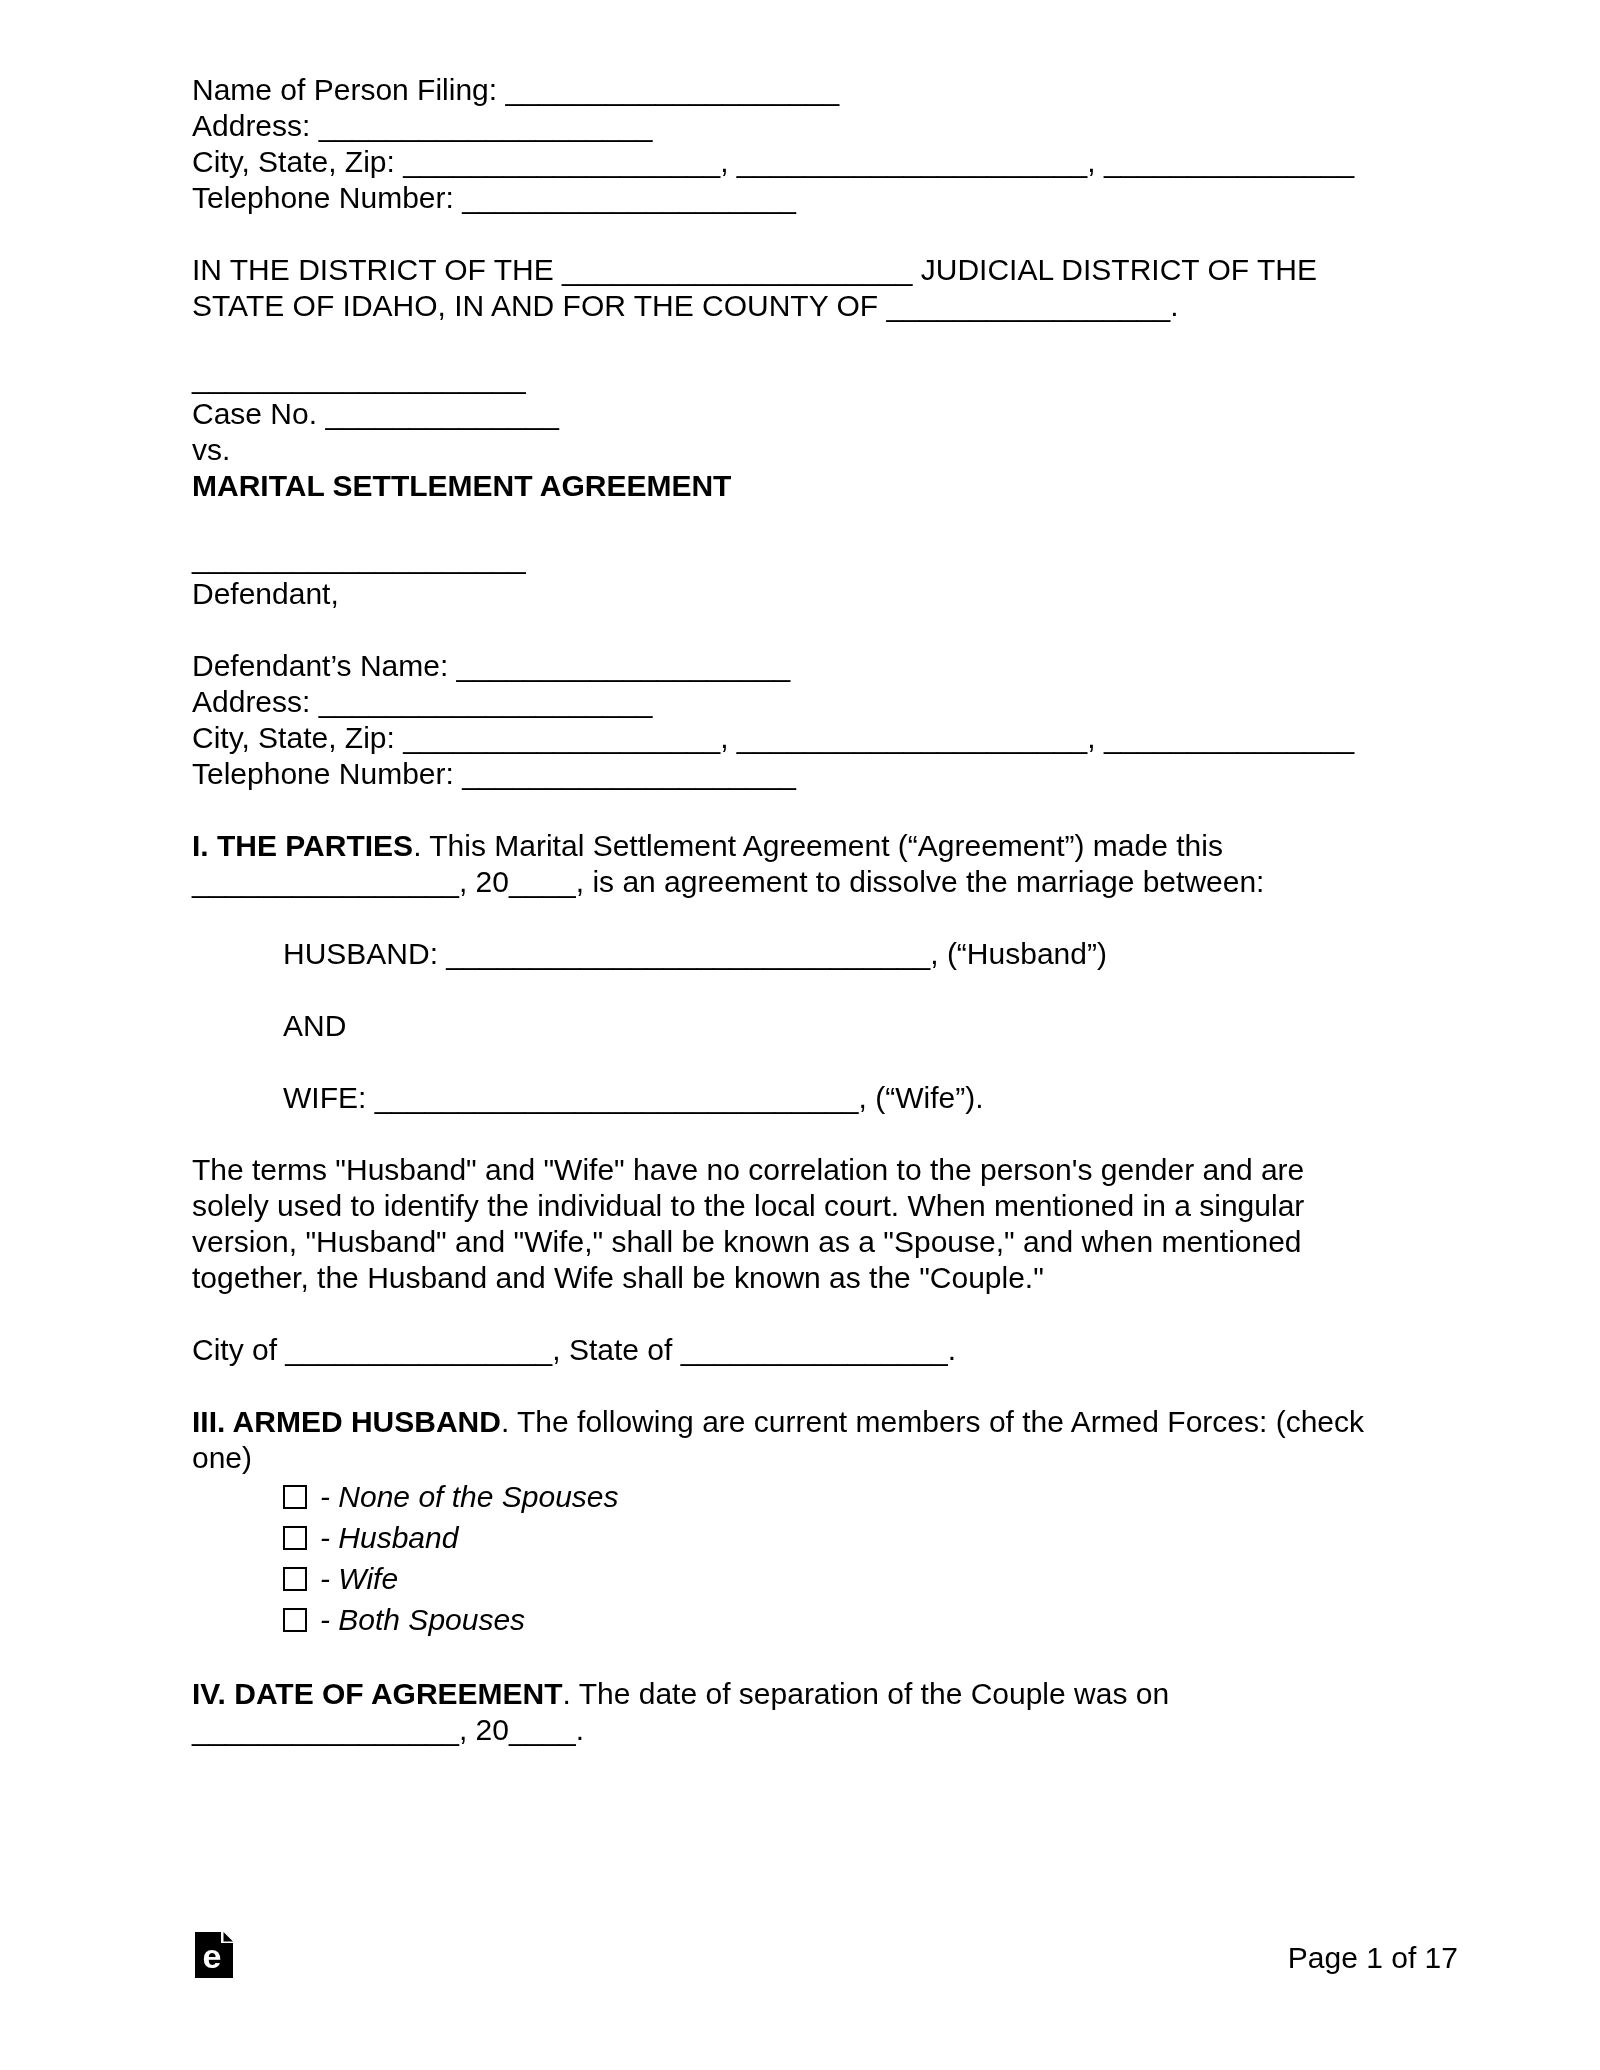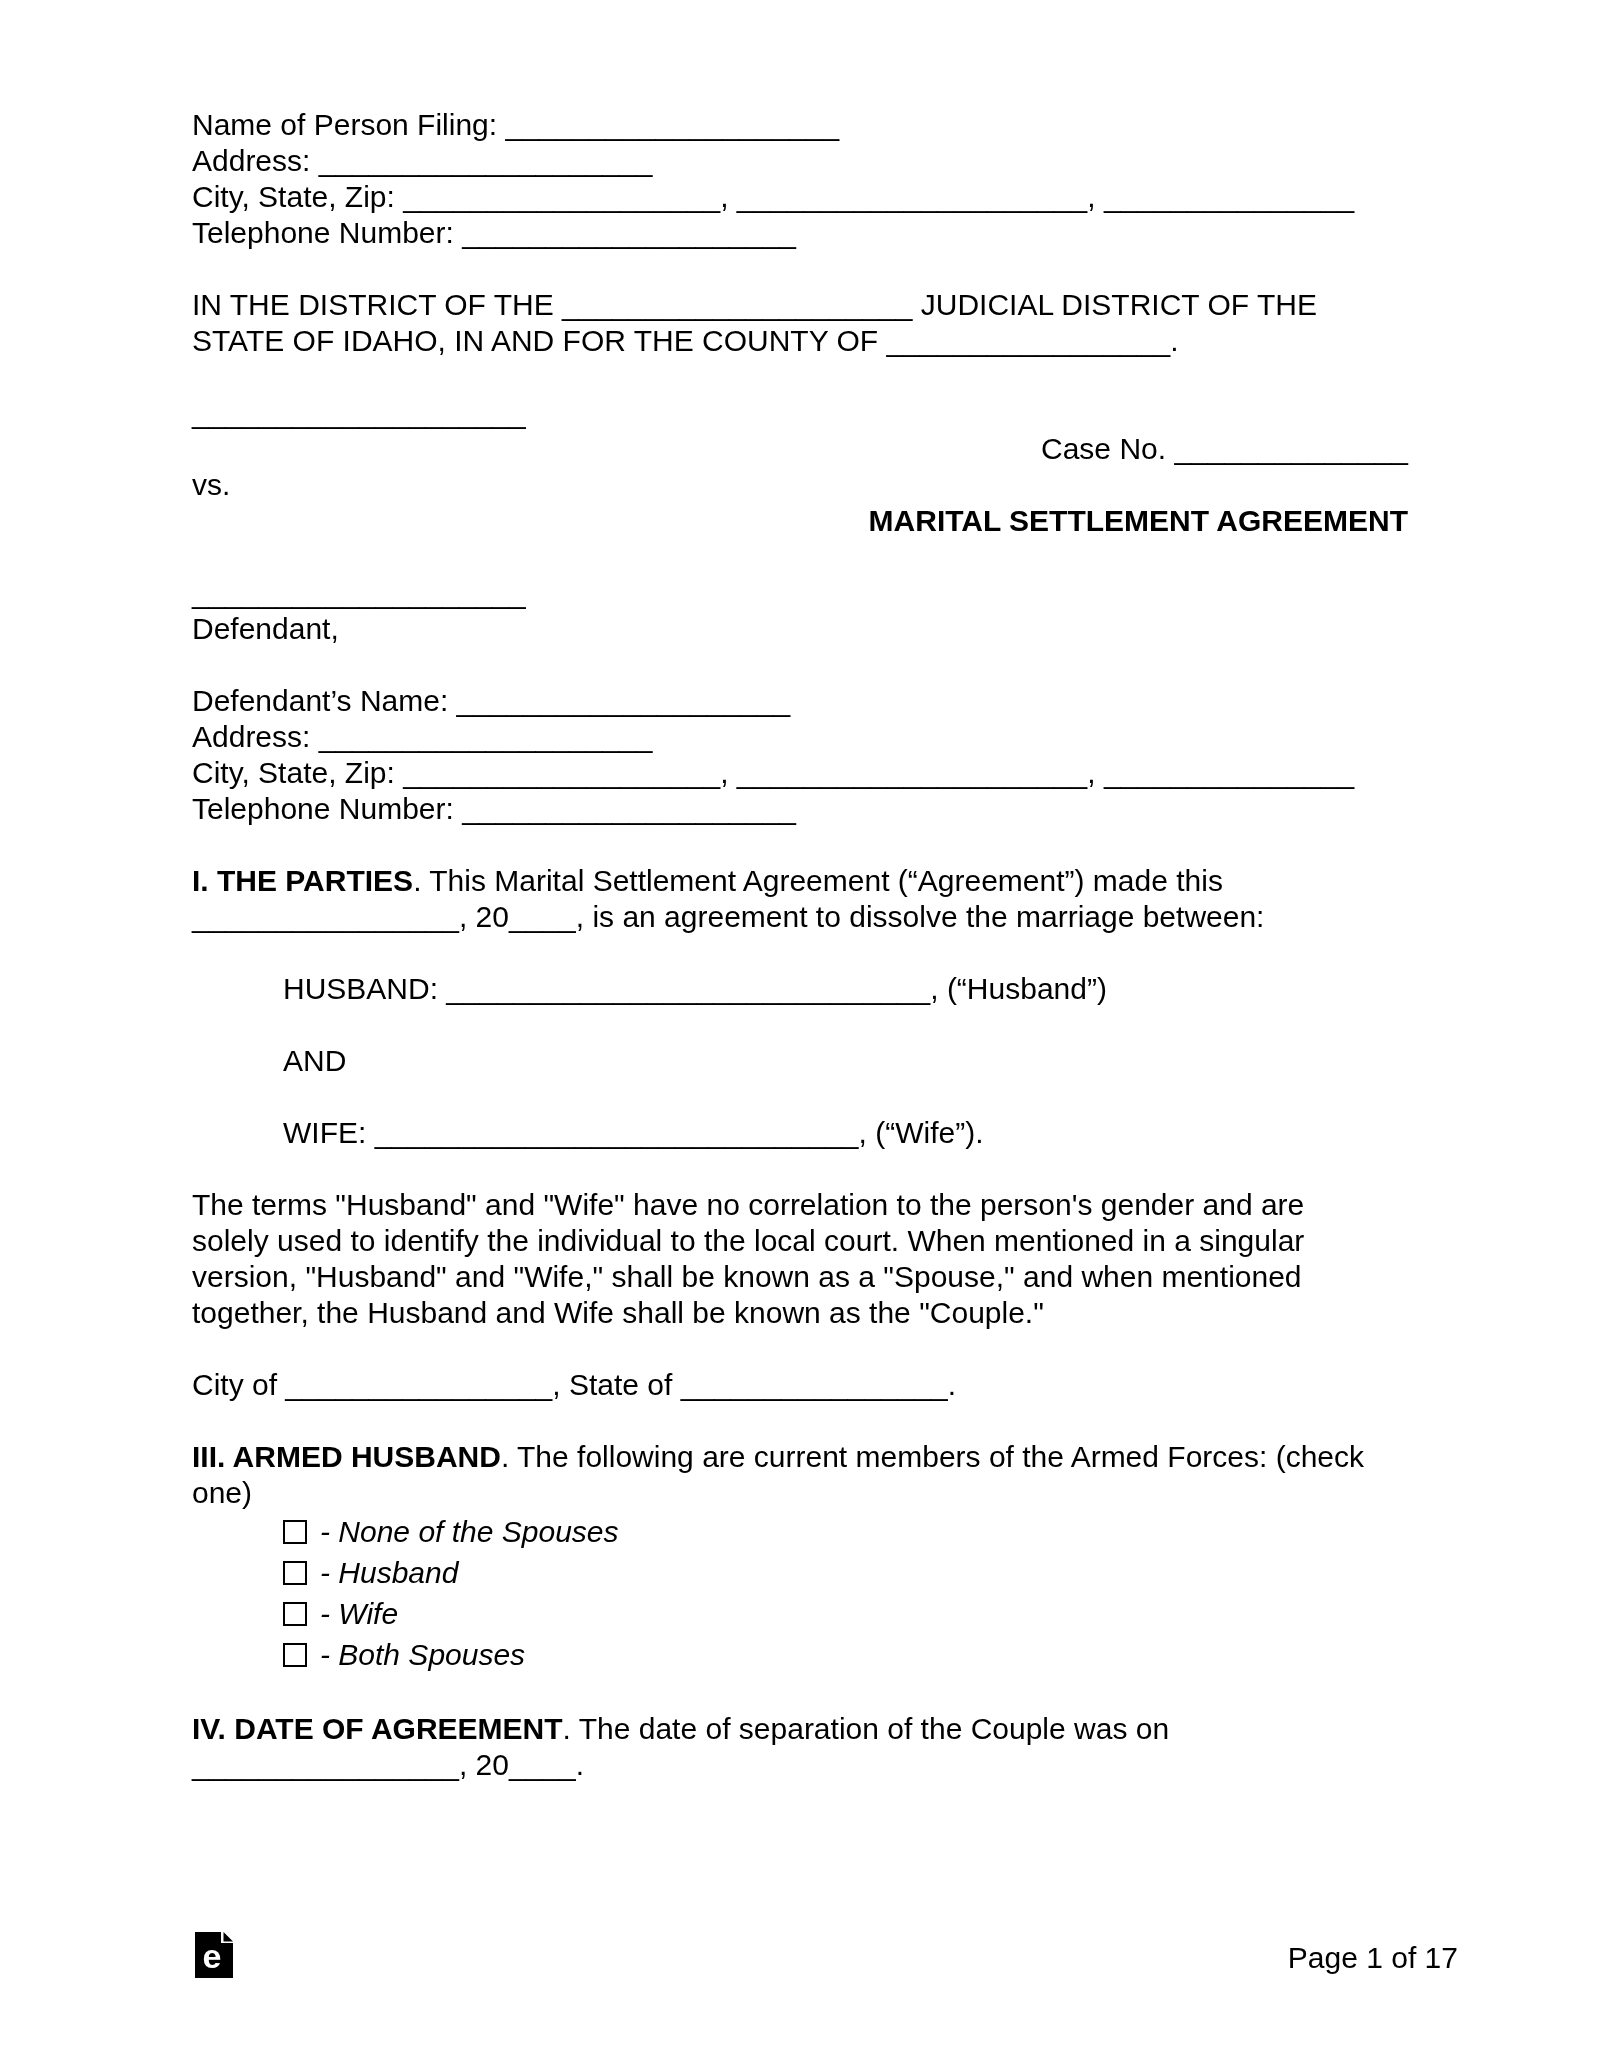--- a/index.html
+++ b/index.html
@@ -8,30 +8,29 @@
     width:1600px;height:2070px;
     background:#ffffff;
     color:#000000;
     font-family:"Liberation Sans",sans-serif;
     overflow:hidden;
   }
   .doc{
     position:absolute;
     left:0;top:0;right:0;
     padding:72px 192px 0 192px;
-    margin-top:35px;
   }
   .line{
     font-size:30px;
     line-height:36px;
     white-space:nowrap;
   }
   .sp{height:36px;}
   .indent{padding-left:91px;}
-  .right{text-align:right;}
+  .right{}
   .bold{font-weight:bold;}
   .opt{
     font-size:30px;
     line-height:41px;
     padding-left:91px;
     white-space:nowrap;
     font-style:italic;
   }
   .checkbox{
     display:inline-block;

